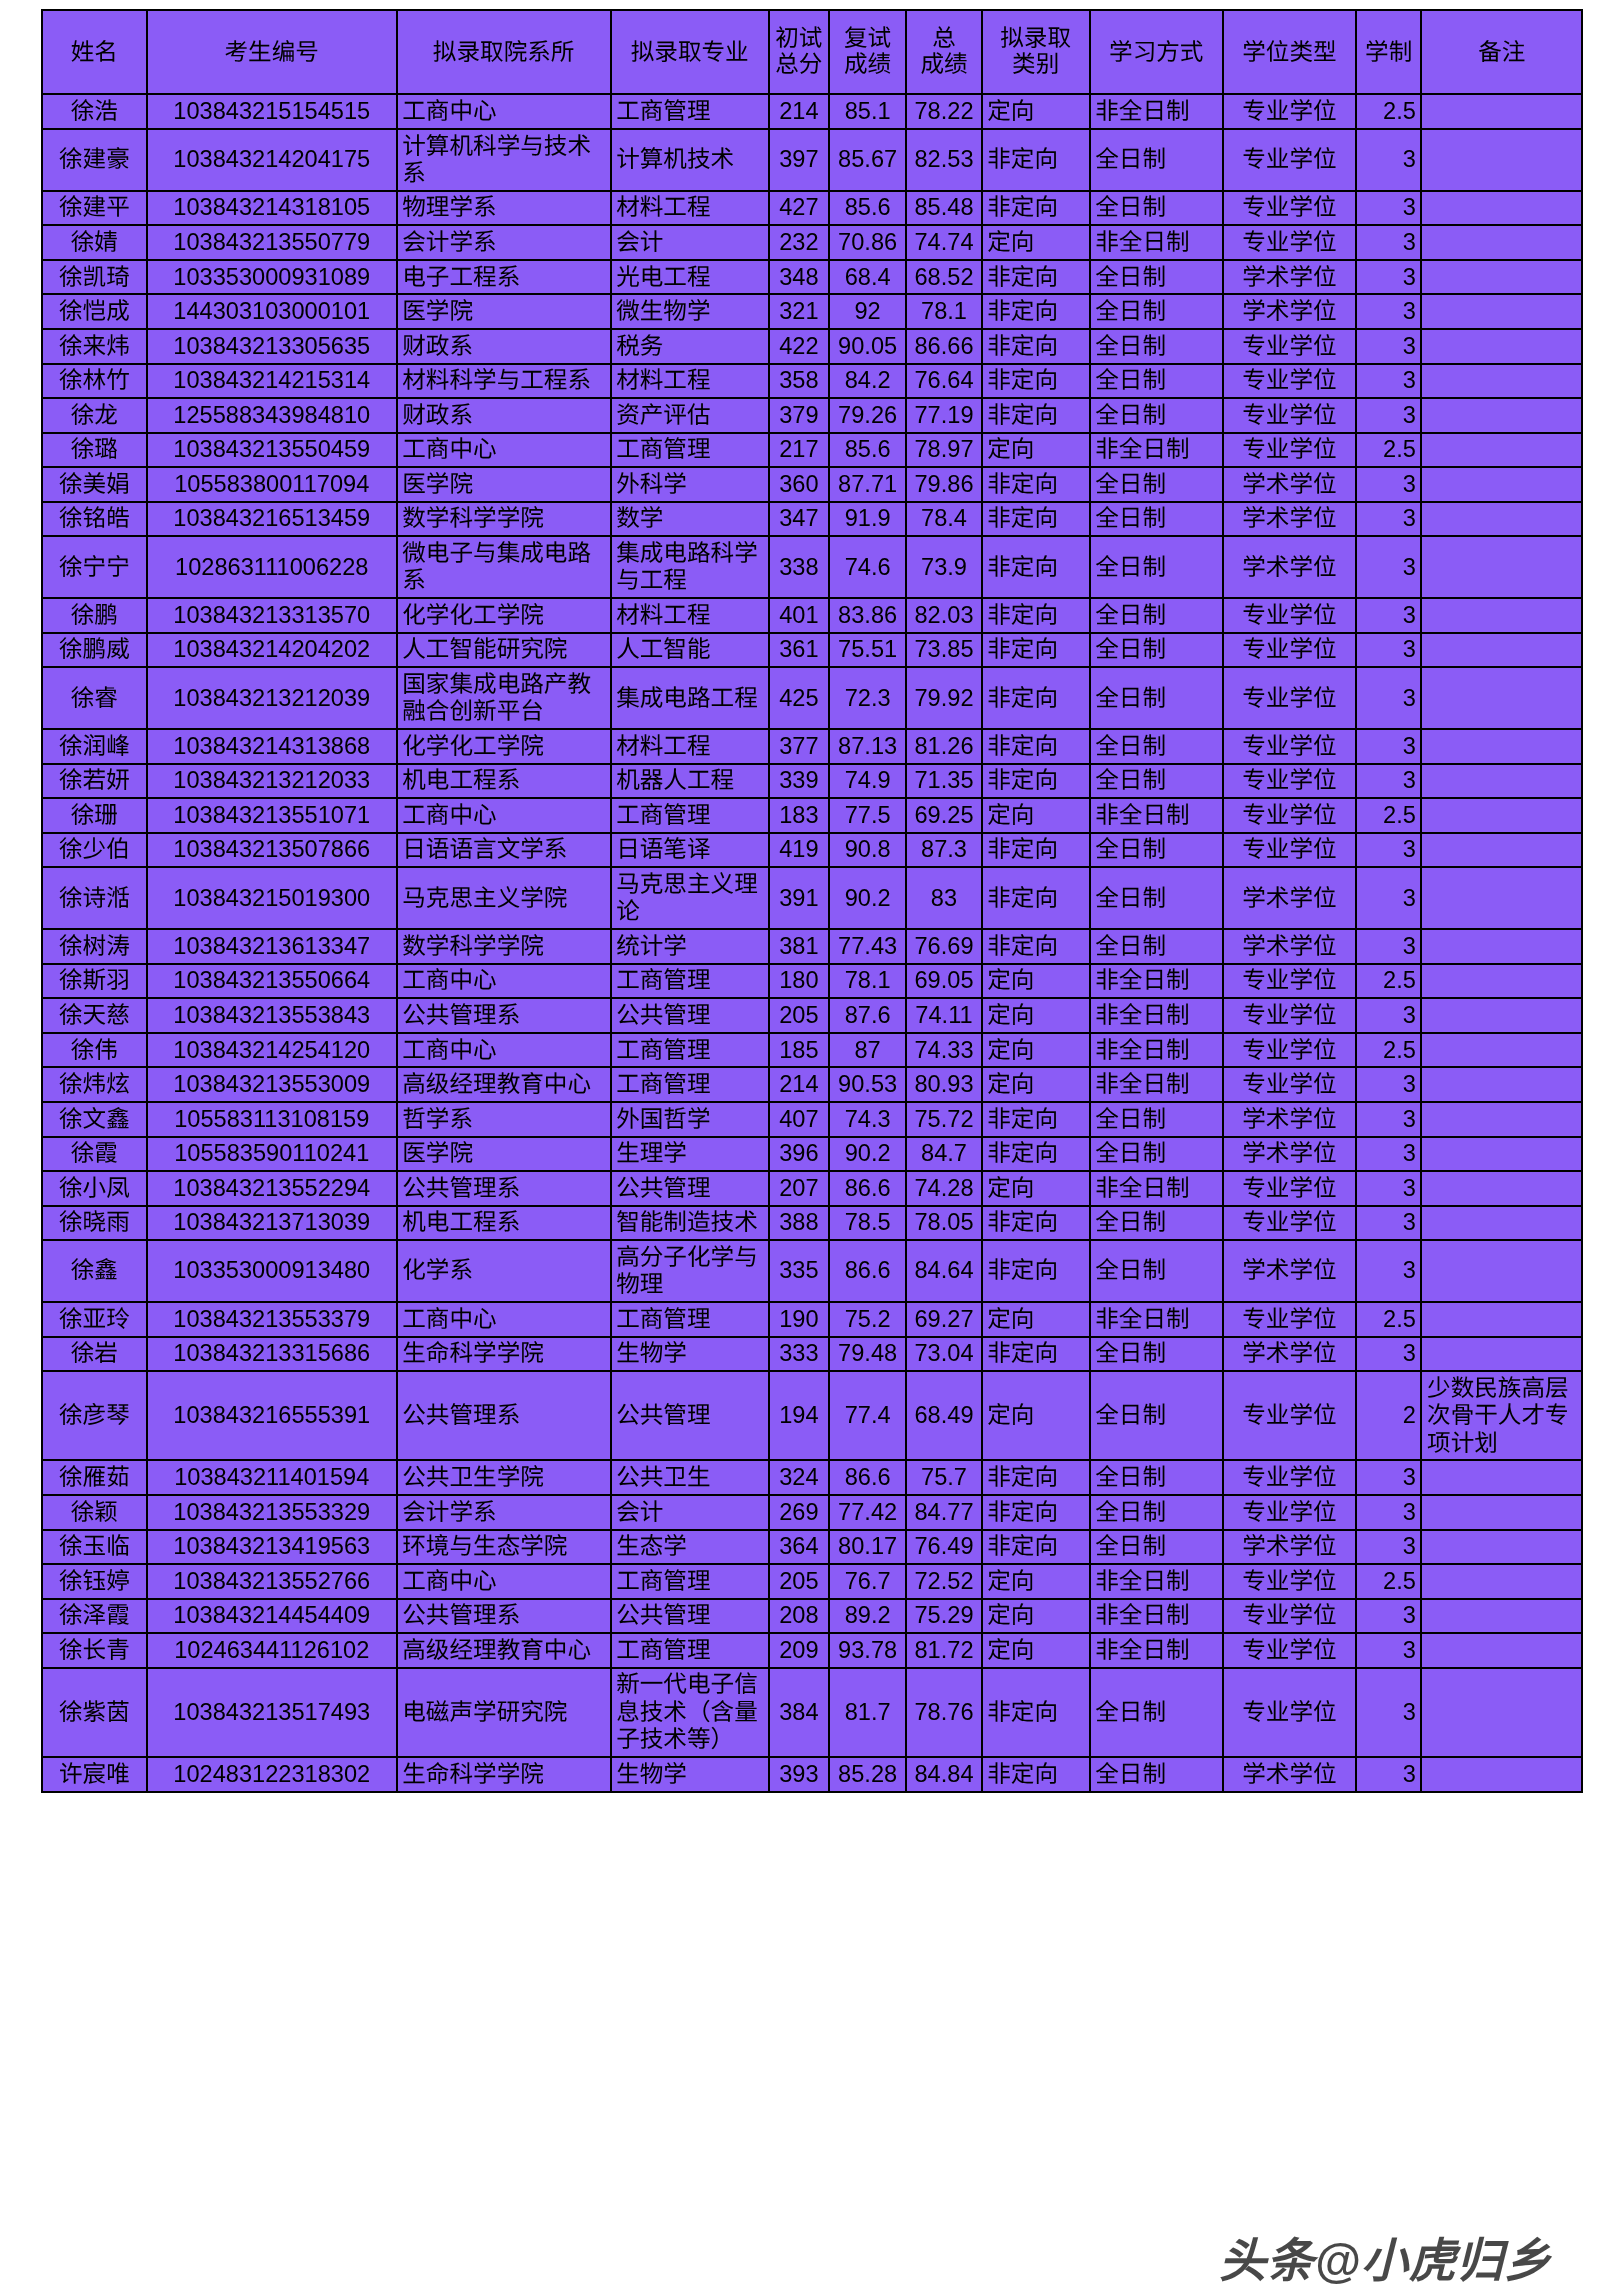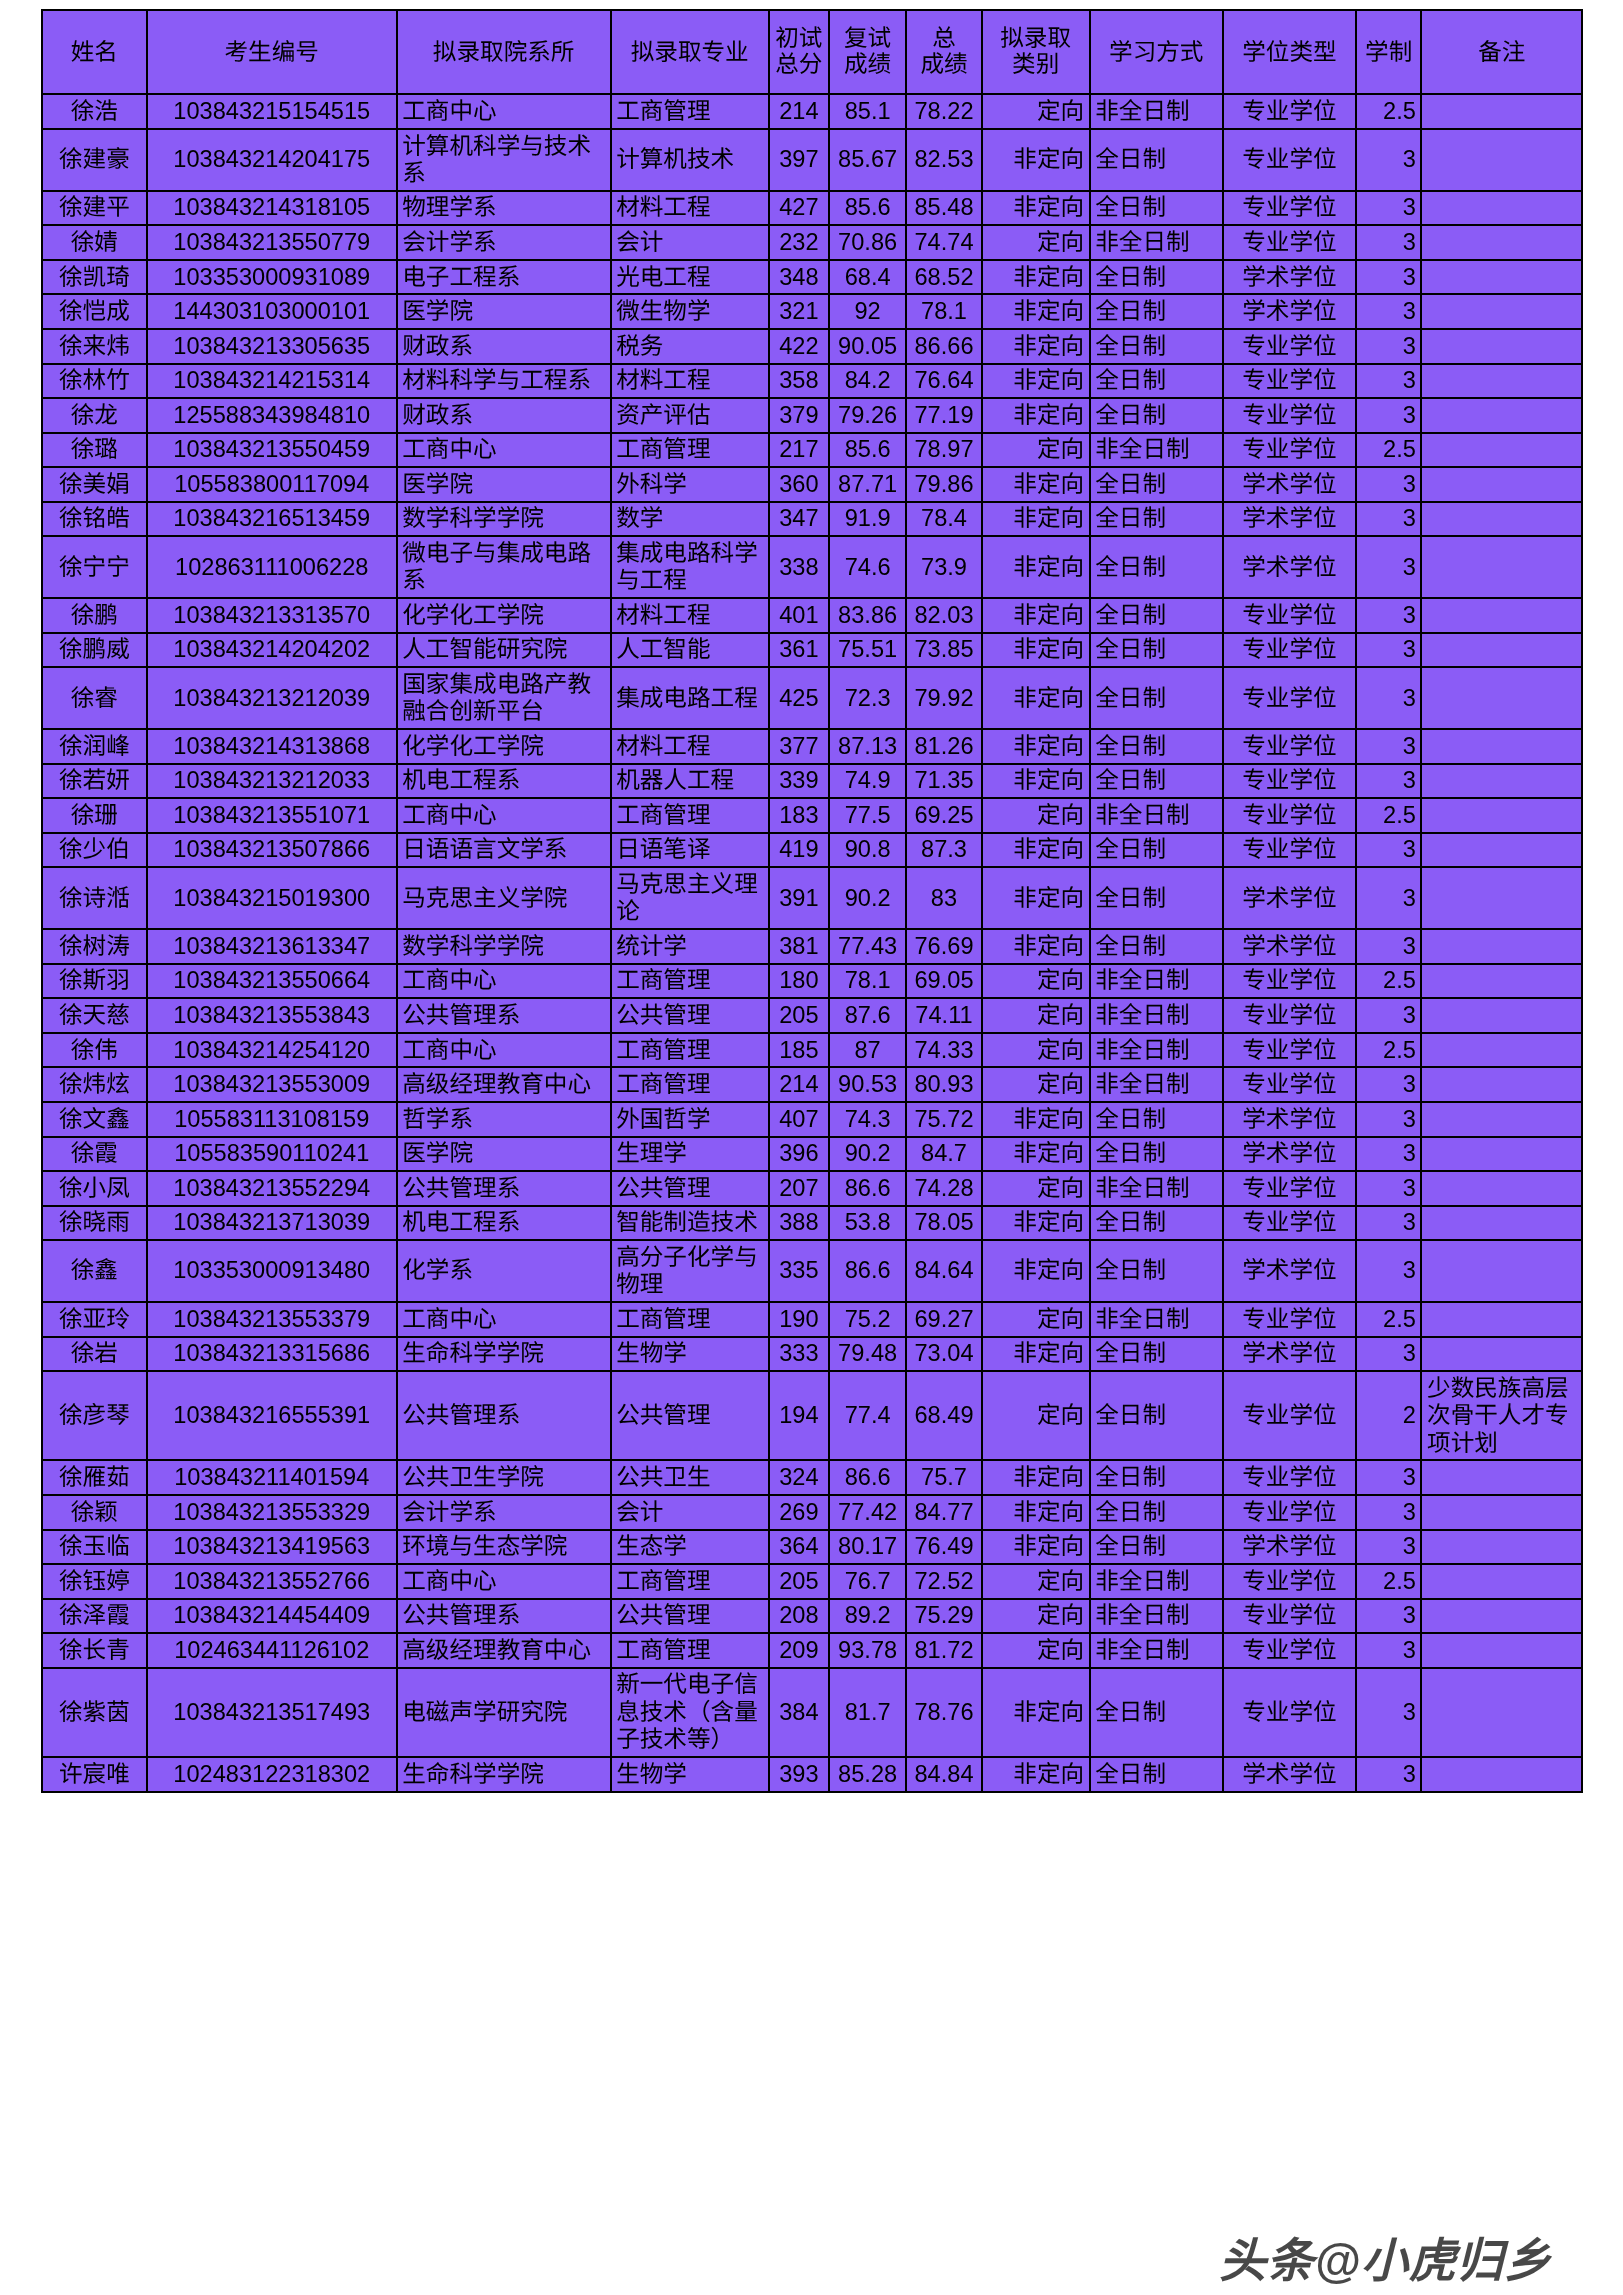--- a/index.html
+++ b/index.html
@@ -55,21 +55,21 @@
   col.c-mode     { width: 122px; }
   col.c-degree   { width: 122px; }
   col.c-years    { width:  60px; }
   col.c-remark   { width: 147px; }
 
   td.name   { text-align: center; }
   td.id     { text-align: center; letter-spacing: 0px; }
   td.dept   { text-align: left; }
   td.major  { text-align: left; }
   td.num    { text-align: center; }
-  td.cat    { text-align: right; margin-top: 16px; }
+  td.cat    { text-align: left; margin-top: 16px; }
   td.mode   { text-align: left; }
   td.degree { text-align: center; }
   td.years  { text-align: right; }
   td.remark { text-align: left; }
 
   th .hstack {
     display: block;
     line-height: 1.1;
   }
   .watermark {
@@ -539,21 +539,21 @@
           <td class="degree">专业学位</td>
           <td class="years">3</td>
           <td class="remark"></td>
         </tr>
         <tr>
           <td class="name">徐晓雨</td>
           <td class="id">103843213713039</td>
           <td class="dept">机电工程系</td>
           <td class="major">智能制造技术</td>
           <td class="num">388</td>
-          <td class="num">53.8</td>
+          <td class="num">78.5</td>
           <td class="num">78.05</td>
           <td class="cat">非定向</td>
           <td class="mode">全日制</td>
           <td class="degree">专业学位</td>
           <td class="years">3</td>
           <td class="remark"></td>
         </tr>
         <tr>
           <td class="name">徐鑫</td>
           <td class="id">103353000913480</td>

